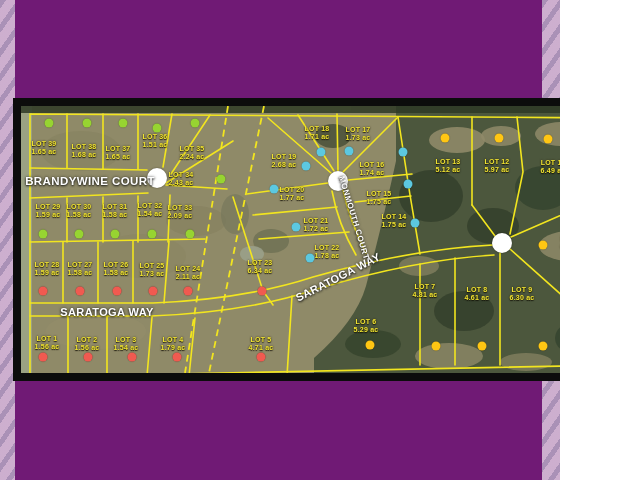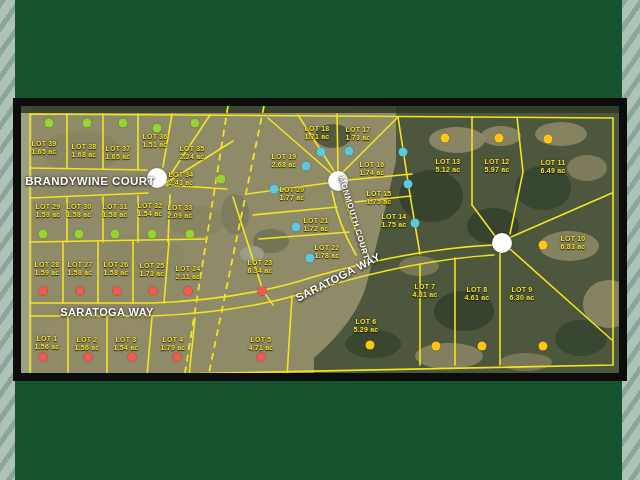--- a/index.html
+++ b/index.html
@@ -1,16 +1,16 @@
 <!DOCTYPE html>
 <html><head>
 <meta charset="utf-8">
 <style>
   html,body{margin:0;padding:0;background:#fff;}
-  .page{position:relative;width:640px;height:480px;background:#14532d;overflow:hidden;
+  .page{position:relative;width:560px;height:480px;background:#701a75;overflow:hidden;
         font-family:"Liberation Sans",sans-serif;}
   .stripe{position:absolute;top:0;bottom:0;opacity:.65;
         background:repeating-linear-gradient(125deg,#c9d1da 0 5px,#ffffff 5px 14px);}
   .stripe.left{left:0;width:15px;}
   .stripe.right{right:0;width:18px;}
   .frame{position:absolute;left:13px;top:98px;width:614px;height:283px;background:#0c0c0c;}
   .map{position:absolute;left:8px;top:8px;width:598px;height:267px;overflow:hidden;background:#8f8a68;}
   .map svg{position:absolute;left:0;top:0;}
   .lot{position:absolute;transform:translate(-50%,-50%);text-align:center;
        color:#f0e432;font-weight:bold;font-size:7px;line-height:7.5px;white-space:nowrap;

